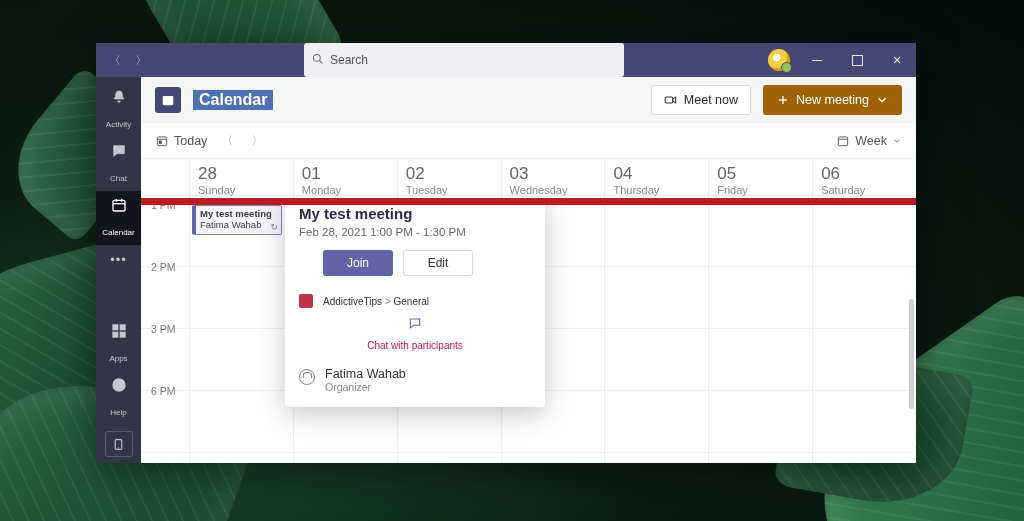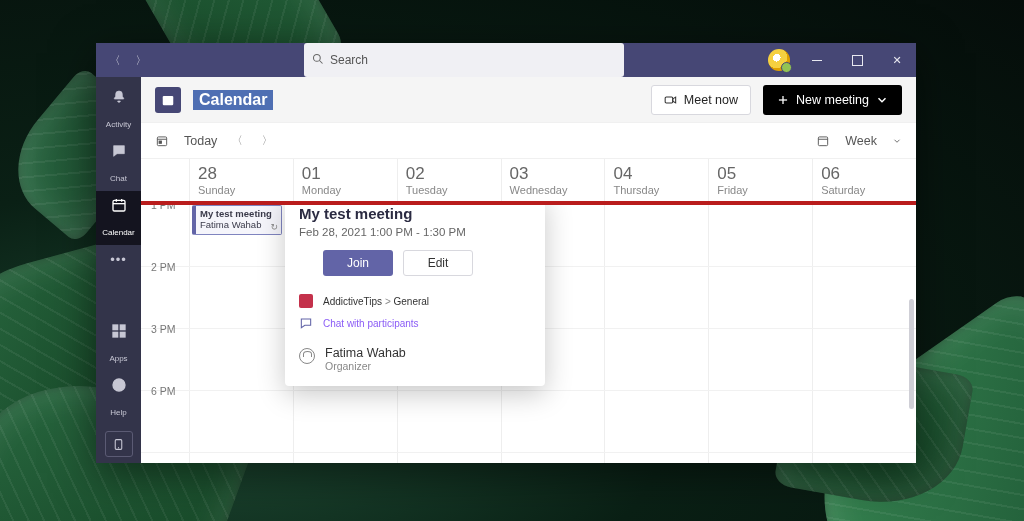--- a/index.html
+++ b/index.html
@@ -79,33 +79,33 @@
     display:flex; align-items:center; padding:0 14px; gap:12px;
   }
   .cal-badge{ width:26px; height:26px; background:#464775; border-radius:3px; display:flex;align-items:center;justify-content:center;}
   .cal-badge svg{width:14px;height:14px; fill:#fff;}
   .page-title{ font-size:16px; font-weight:700; color:#fff; background:#4f6fb3; padding:1px 6px;}
   .hdr-spacer{flex:1;}
   .btn {
     height:30px; padding:0 12px; border-radius:3px; font-size:12.5px; display:flex; align-items:center; gap:6px; cursor:pointer; border:1px solid transparent;
   }
   .btn.outline{ background:#fff; border-color:#d8d8de; color:#252525;}
-  .btn.primary{ background:#000000; color:#fff;}
+  .btn.primary{ background:#a16207; color:#fff;}
   .btn svg{width:14px;height:14px;}
 
   .toolbar {
     height:36px; background:#fff; border-bottom:1px solid #f0f0f0;
     display:flex; align-items:center; padding:0 14px; gap:10px; color:#555; font-size:12.5px;
   }
-  .toolbar .tbtn{display:flex;align-items:center; gap:15px; cursor:pointer;}
+  .toolbar .tbtn{display:flex;align-items:center; gap:5px; cursor:pointer;}
   .toolbar .arrow{width:20px;text-align:center; color:#888; cursor:pointer; font-size:11px;}
   .toolbar-spacer{flex:1;}
 
   .calgrid{ flex:1; position:relative; background:#fff; overflow:hidden;}
-  .dayheaders{ position:absolute; left:0; right:0; top:0; height:46px; border-bottom:4px solid #b91c1c; display:flex;}
+  .dayheaders{ position:absolute; left:0; right:0; top:0; height:46px; border-bottom:7px solid #b91c1c; display:flex;}
   .timegutter{ width:48px; flex:none;}
   .daycol{ flex:1; border-left:1px solid #eee; padding:6px 8px 0;}
   .daynum{ font-size:17px; color:#666; line-height:1;}
   .dayname{ font-size:11px; color:#888; margin-top:2px;}
   .gridbody{ position:absolute; left:0; right:0; top:46px; bottom:0; overflow:hidden;}
   .hourrow{ position:absolute; left:0; right:0; height:62px; border-bottom:1px solid #f1f1f1;}
   .hourlabel{ position:absolute; left:0; width:48px; text-align:left; padding-left:10px; font-size:10.5px; color:#777; top:-6px;}
   .colborders{position:absolute; left:48px; right:0; top:0; bottom:0; display:flex;}
   .colborders > div{flex:1; border-left:1px solid #eee;}
   .scrollbar{position:absolute; right:2px; top:140px; width:5px; height:110px; background:#cfcfd6; border-radius:3px;}
@@ -137,21 +137,21 @@
   }
   .popup-top{display:flex; justify-content:space-between; align-items:center; color:#888; font-size:11.5px; margin-bottom:6px;}
   .expand-icon{ color:#6264a7; font-size:13px; cursor:pointer;}
   .popup h3{ font-size:15px; color:#2b2b42; font-weight:700; margin-bottom:4px;}
   .popup .time{ font-size:11.5px; color:#666; margin-bottom:12px;}
   .popup-actions{display:flex; gap:10px; margin-bottom:14px;margin-left:24px;}
   .popup .pbtn{flex:none; width:70px; height:26px; border-radius:3px; font-size:12px; display:flex;align-items:center;justify-content:center; cursor:pointer;}
   .pbtn.join{background:#6264a7; color:#fff;}
   .pbtn.edit{background:#fff; border:1px solid #d8d8de; color:#333;}
   .popup-row{display:flex; align-items:center; gap:10px; font-size:10px; padding:4px 0;}
-  .popup-row.link{color:#8b5cf6;}
+  .popup-row.link{color:#be185d;flex-direction:column;}
   .team-sq{width:14px;height:14px; background:#c4314b; border-radius:2px; flex:none;}
   .chat-ico{width:14px;height:14px; flex:none; color:#6264a7;}
   .organizer{display:flex; gap:10px; align-items:flex-start; margin-top:12px;}
   .org-ico{width:16px;height:16px; border:1.3px solid #888; border-radius:50%; position:relative; top:2px; flex:none;}
   .org-ico::after{content:""; position:absolute; left:3px; top:2px; width:7px; height:5px; border:1.3px solid #888; border-radius:50% 50% 0 0; border-bottom:none;}
   .org-name{font-size:12.5px; color:#333;}
   .org-role{font-size:10.5px; color:#888;}
   .bc{color:#888;}
 </style>
 </head>

